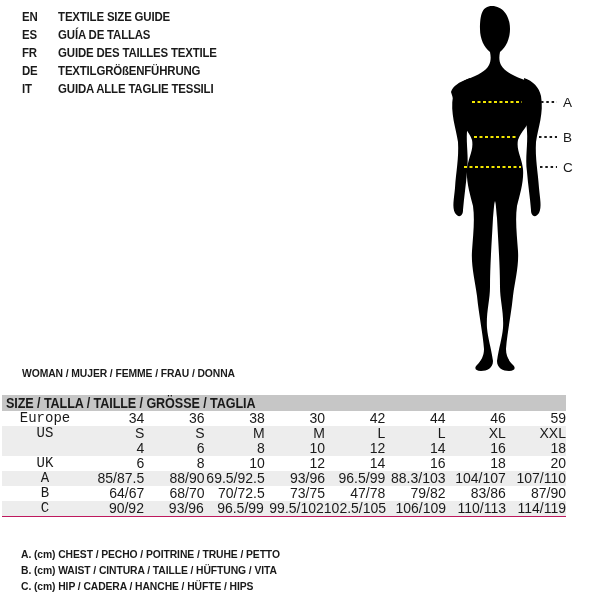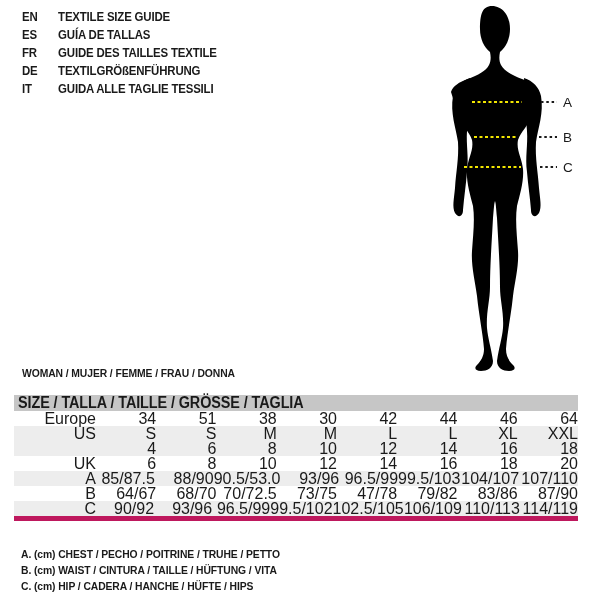--- a/index.html
+++ b/index.html
@@ -25,33 +25,33 @@
 
   
   .section-title {
     position:absolute; left:22px; top:367px;
     font-weight:bold; font-size:11.5px; letter-spacing:-0.1px; white-space:nowrap;
     transform:scaleX(0.9); transform-origin:0 0;
   }
 
   
   .size-table {
-    position:absolute; left:14px; top:395px; width:564px;
-    font-size:16px; border-bottom:5px solid #be185d;
+    position:absolute; left:2px; top:395px; width:564px;
+    font-size:14px; border-bottom:1px solid #be185d;
   }
   .size-header {
     height:16px; line-height:16px; font-weight:bold;
     padding-left:4px; letter-spacing:-0.1px; white-space:nowrap;
   }
   .size-header > span { display:inline-block; transform:scaleX(0.9); transform-origin:0 50%; }
   .trow {
     display:grid; grid-template-columns:82px repeat(8, 1fr);
     height:15px; line-height:15px;
   }
-  .trow .rlabel { text-align:right; padding-left:4px; }
+  .trow .rlabel { text-align:center; padding-left:4px;font-family:Liberation Mono, monospace; }
   .trow .cell { text-align:right; }
 
   
   .legend {
     position:absolute; left:21px; top:546px;
     font-weight:bold; font-size:11.5px; line-height:16px; letter-spacing:-0.1px;
     white-space:nowrap; transform:scaleX(0.9); transform-origin:0 0;
   }
 </style>
 </head>
@@ -164,27 +164,27 @@
   <div class="section-title">WOMAN / MUJER / FEMME / FRAU / DONNA</div>
 
   <div class="size-table">
     <div class="size-header" style="background:#c6c6c6;">
       <span>SIZE / TALLA / TAILLE / GRÖSSE / TAGLIA</span>
     </div>
 
     <div class="trow">
       <div class="rlabel">Europe</div>
       <div class="cell">34</div>
-      <div class="cell">51</div>
+      <div class="cell">36</div>
       <div class="cell">38</div>
       <div class="cell">30</div>
       <div class="cell">42</div>
       <div class="cell">44</div>
       <div class="cell">46</div>
-      <div class="cell">64</div>
+      <div class="cell">59</div>
     </div>
 
     <div class="trow" style="background:#ededed;">
       <div class="rlabel">US</div>
       <div class="cell">S</div>
       <div class="cell">S</div>
       <div class="cell">M</div>
       <div class="cell">M</div>
       <div class="cell">L</div>
       <div class="cell">L</div>
@@ -213,24 +213,24 @@
       <div class="cell">14</div>
       <div class="cell">16</div>
       <div class="cell">18</div>
       <div class="cell">20</div>
     </div>
 
     <div class="trow" style="background:#ededed;">
       <div class="rlabel">A</div>
       <div class="cell">85/87.5</div>
       <div class="cell">88/90</div>
-      <div class="cell">90.5/53.0</div>
+      <div class="cell">69.5/92.5</div>
       <div class="cell">93/96</div>
       <div class="cell">96.5/99</div>
-      <div class="cell">99.5/103</div>
+      <div class="cell">88.3/103</div>
       <div class="cell">104/107</div>
       <div class="cell">107/110</div>
     </div>
 
     <div class="trow">
       <div class="rlabel">B</div>
       <div class="cell">64/67</div>
       <div class="cell">68/70</div>
       <div class="cell">70/72.5</div>
       <div class="cell">73/75</div>

